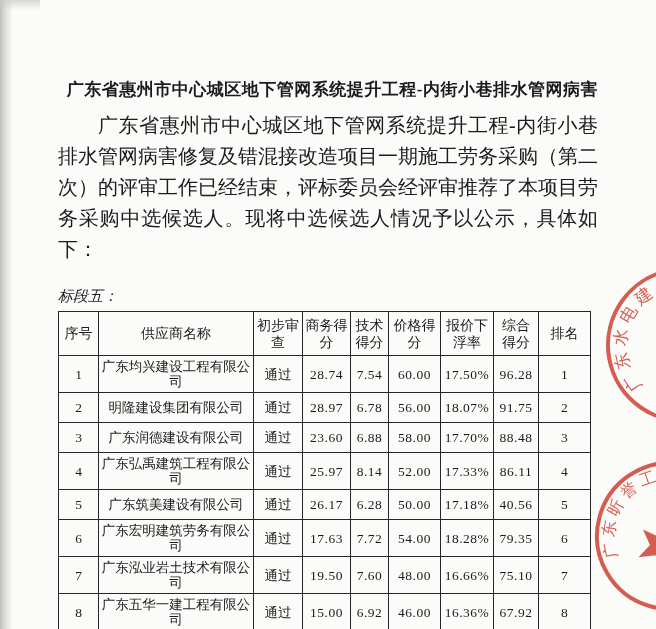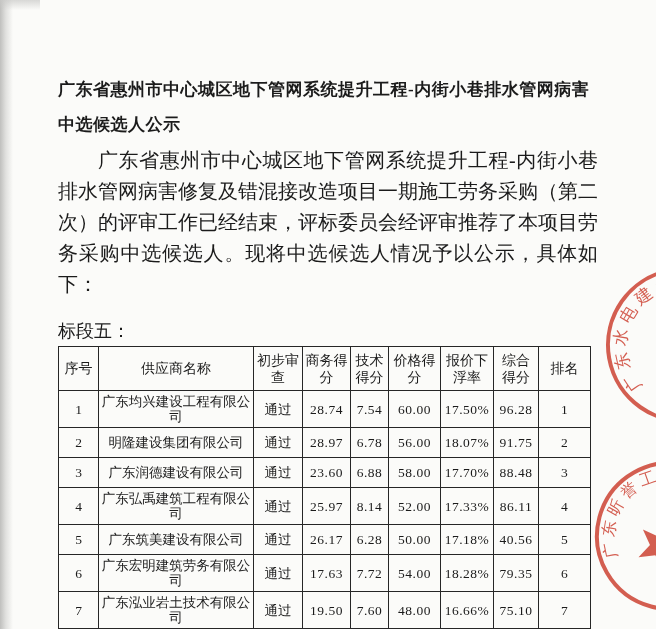--- a/index.html
+++ b/index.html
@@ -12,25 +12,25 @@
     position:absolute;left:0;top:0;bottom:0;width:13px;
     background:linear-gradient(to right,#b5b5b3,#dcdcda 45%,rgba(255,255,255,0));
     opacity:.85;pointer-events:none;
   }
   .scan-edge-top{
     position:absolute;left:0;top:0;width:40px;height:10px;
     background:linear-gradient(to bottom,#c9c9c7,rgba(255,255,255,0));
     opacity:.7;pointer-events:none;
   }
   .content{position:absolute;left:58px;top:0;width:540px;}
-  .doc-title{margin-top:72px;text-align:left;font-weight:bold;
+  .doc-title{margin-top:72px;text-align:right;font-weight:bold;
     font-size:17px;line-height:35px;letter-spacing:.5px;font-family:Liberation Serif, serif;}
   .intro{margin-top:3px;font-size:20px;line-height:31px;
     text-align:justify;text-indent:2em;}
-  .section-label{font-size:18px;line-height:22px;margin-top:8px;}
+  .section-label{font-size:15px;line-height:22px;margin-top:8px;font-style:italic;}
   table.results{
     border-collapse:collapse;table-layout:fixed;width:532px;margin-top:4px;
     font-size:13.5px;
   }
   table.results th, table.results td{
     border:1px solid #262626;text-align:center;vertical-align:middle;
     padding:3px 2px;line-height:15px;box-sizing:border-box;height:30px;
     overflow:hidden;
   }
   table.results th{
@@ -44,21 +44,20 @@
 </style>
 </head>
 <body>
 
 <div class="scan-edge-left"></div>
 <div class="scan-edge-top"></div>
 
 <div class="content">
   <div class="doc-title">
     <div>广东省惠州市中心城区地下管网系统提升工程-内街小巷排水管网病害</div>
-    <div>中选候选人公示</div>
   </div>
 
   <p class="intro">广东省惠州市中心城区地下管网系统提升工程-内街小巷排水管网病害修复及错混接改造项目一期施工劳务采购（第二次）的评审工作已经结束，评标委员会经评审推荐了本项目劳务采购中选候选人。现将中选候选人情况予以公示，具体如下：</p>
 
   <div class="section-label">标段五：</div>
 
   <table class="results">
     <colgroup>
       <col style="width:40px">
         <col style="width:155px">

